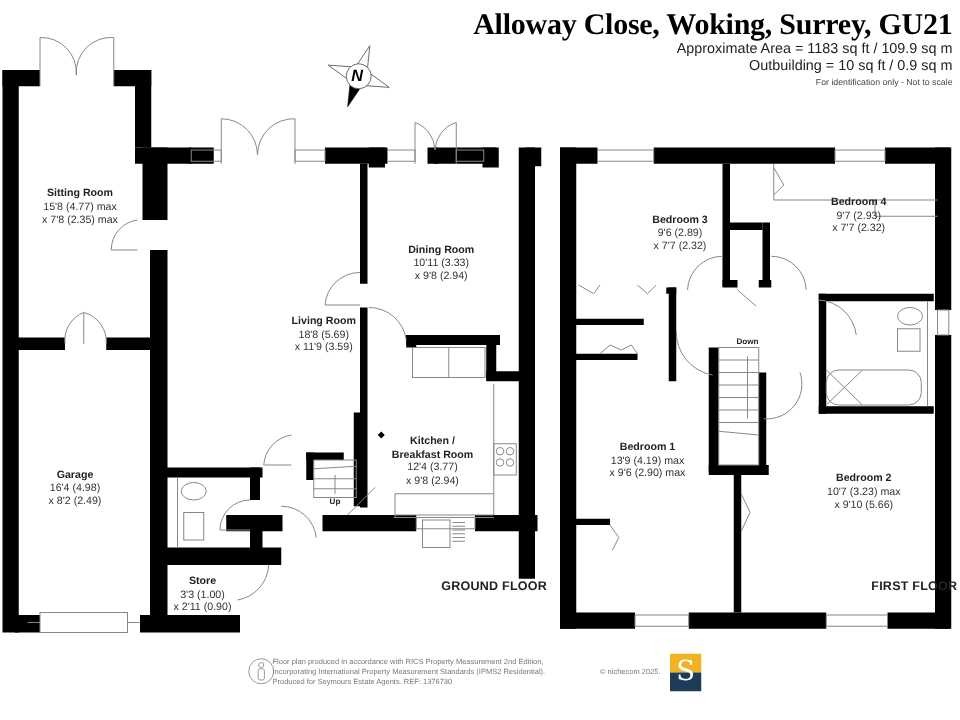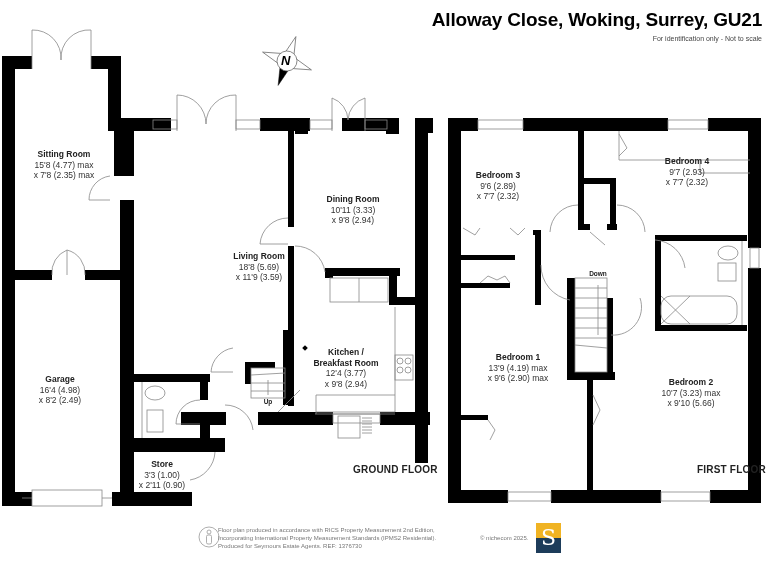--- a/index.html
+++ b/index.html
@@ -1,19 +1,19 @@
 <!DOCTYPE html>
 <html><head>
 <meta charset="utf-8">
 <style>
   html, body { margin:0; padding:0; background:#ffffff; }
   body { width:768px; height:576px; position:relative; overflow:hidden; font-family:"Liberation Sans", sans-serif; color:#000; }
   #plan { position:absolute; left:0; top:0; width:768px; height:576px; }
   .hdr { position:absolute; right:6px; top:8px; text-align:right; }
-  .hdr .title { font-size:19px; font-weight:bold; letter-spacing:-0.2px; line-height:24px; }
+  .hdr .title { font-size:24px; font-weight:bold; letter-spacing:-0.2px; line-height:24px;font-family:Liberation Serif, serif; }
   .hdr .area { font-size:11.5px; line-height:14px; color:#222; }
   .hdr .note { font-size:7px; color:#444; margin-top:3px; }
   .room { position:absolute; text-align:center; font-size:8.5px; line-height:10.5px; color:#333; white-space:nowrap; transform:translateX(-50%); }
   .room .nm { font-weight:bold; color:#222; }
   .floor-label { position:absolute; font-size:10px; font-weight:bold; color:#222; letter-spacing:0.2px; }
   .small { position:absolute; font-size:6.5px; font-weight:bold; color:#222; transform:translateX(-50%); }
   .footer { position:absolute; left:218px; top:526px; font-size:6px; line-height:8px; color:#777; }
   .footer .copy { position:absolute; left:262px; top:8px; white-space:nowrap; }
   .logo { position:absolute; left:536px; top:523px; width:25px; height:30px; }
   .logo .top { height:15px; background:#f0b323; }
@@ -220,20 +220,22 @@
     <polygon points="0,-26 5,-6 26,0 5,6 0,26 -5,6 -26,0 -5,-6" fill="#fff" stroke="#666" stroke-width="0.7"></polygon>
     <polygon points="-5,6 0,26 5,6" fill="#000"></polygon>
     <circle cx="0" cy="0" r="10" fill="#fff" stroke="#666" stroke-width="0.7"></circle>
   </g>
 </svg>
 
 <div style="position:absolute;left:281px;top:53px;font-size:13px;font-weight:bold;font-style:italic;">N</div>
 
 <div class="hdr">
   <div class="title">Alloway Close, Woking, Surrey, GU21</div>
+  <div class="area">Approximate Area = 1183 sq ft / 109.9 sq m</div>
+  <div class="area">Outbuilding = 10 sq ft / 0.9 sq m</div>
   <div class="note">For identification only - Not to scale</div>
 </div>
 
 <div class="room" style="left:64px;top:149px;">
   <div class="nm">Sitting Room</div>
   <div>15'8 (4.77) max</div>
   <div>x 7'8 (2.35) max</div>
 </div>
 <div class="room" style="left:211px;top:251px;margin-left:48px;">
   <div class="nm">Living Room</div>
@@ -257,21 +259,21 @@
   <div>x 8'2 (2.49)</div>
 </div>
 <div class="room" style="left:162px;top:459px;">
   <div class="nm">Store</div>
   <div>3'3 (1.00)</div>
   <div>x 2'11 (0.90)</div>
 </div>
 <div class="small" style="left:268px;top:398px;">Up</div>
 <div class="floor-label" style="left:353px;top:464px;">GROUND FLOOR</div>
 
-<div class="room" style="left:498px;top:170px;text-align:center;">
+<div class="room" style="left:544px;top:170px;text-align:center;">
   <div class="nm">Bedroom 3</div>
   <div>9'6 (2.89)</div>
   <div>x 7'7 (2.32)</div>
 </div>
 <div class="room" style="left:687px;top:156px;">
   <div class="nm">Bedroom 4</div>
   <div>9'7 (2.93)</div>
   <div>x 7'7 (2.32)</div>
 </div>
 <div class="room" style="left:518px;top:352px;">

